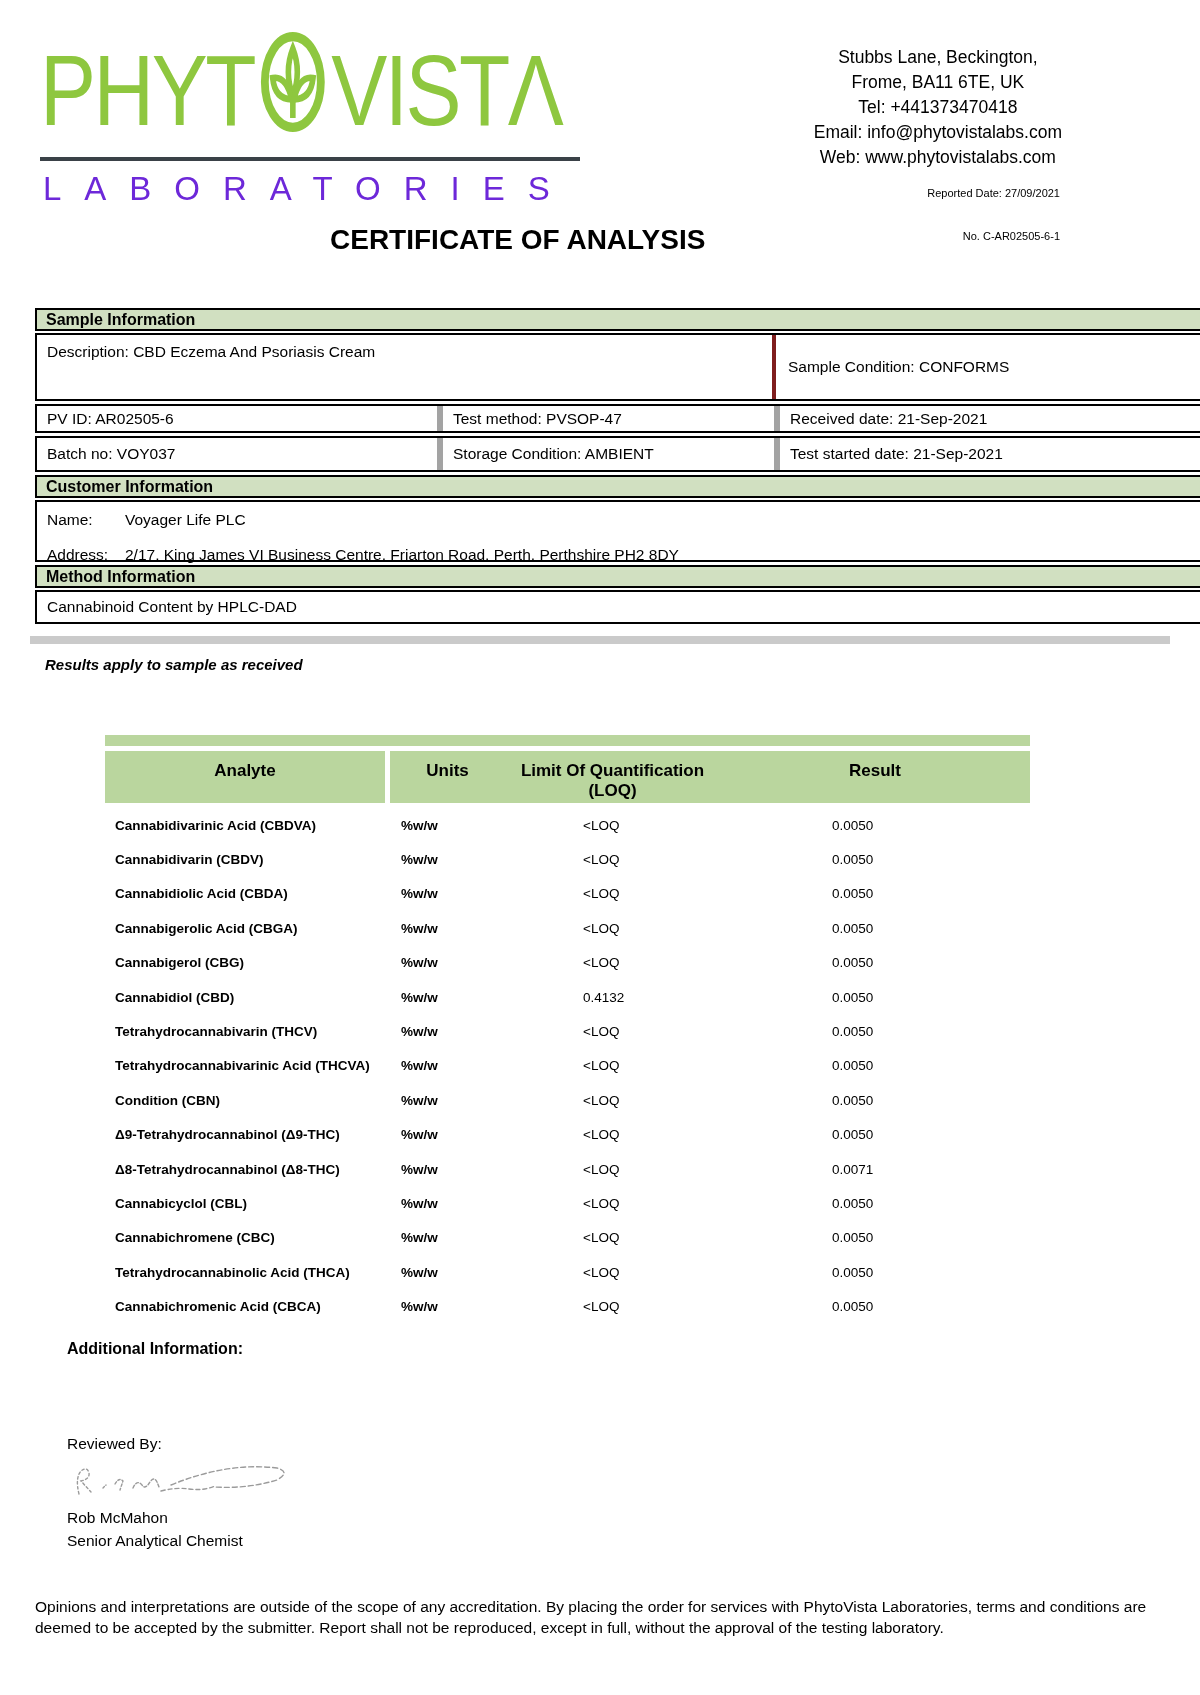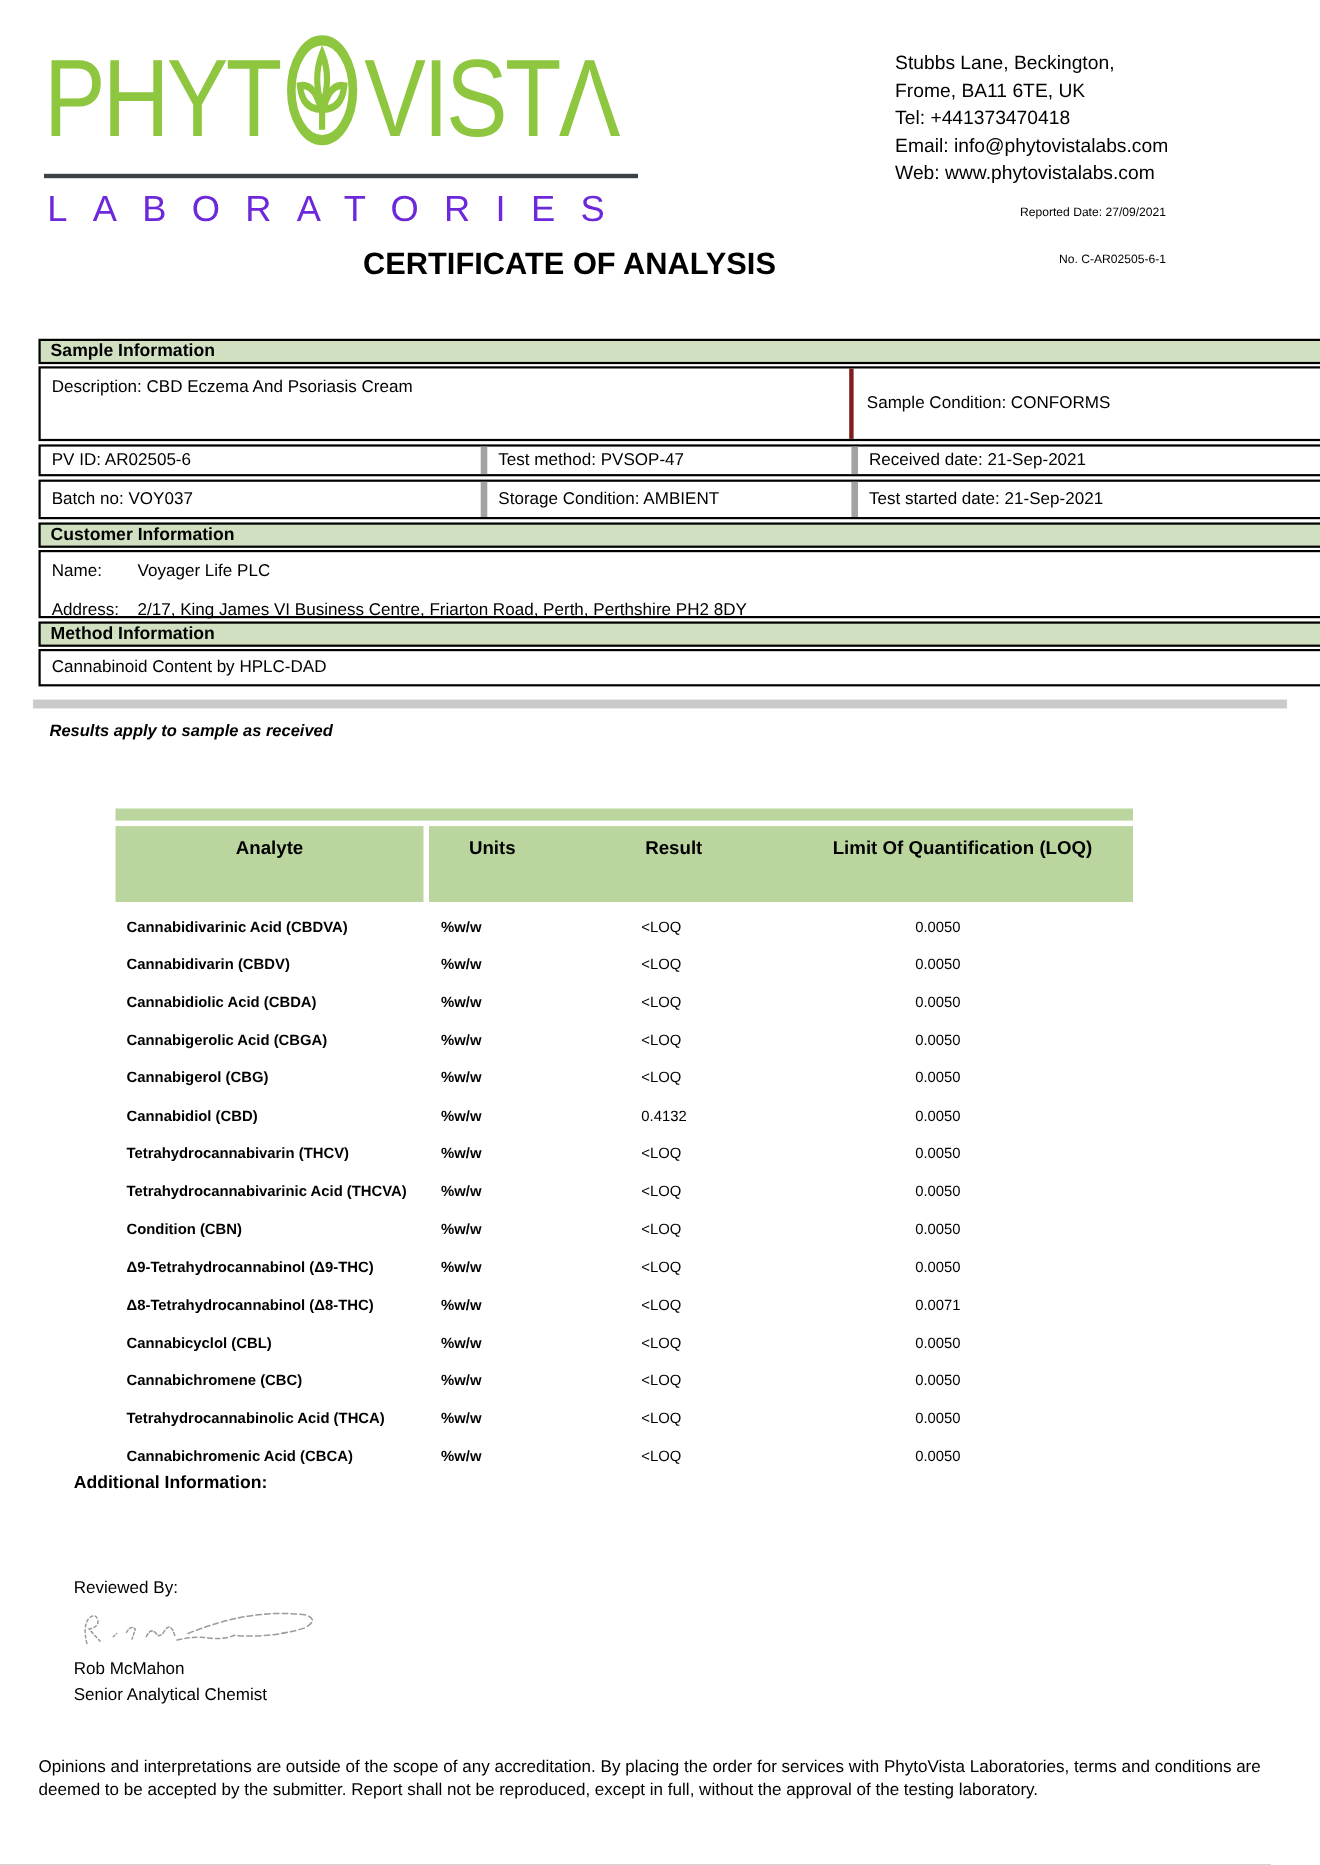--- a/index.html
+++ b/index.html
@@ -17,21 +17,21 @@
     transform: scaleX(0.84); transform-origin: left center; white-space: nowrap;
   }
   .logo-word .leaf { margin: 0 6px; }
   .logo-rule { width: 540px; height: 4px; background: #3a4147; margin: 8px 0 9px; }
   .logo-sub {
     font-size: 33px; color: #6d28d9; letter-spacing: 23px;
     white-space: nowrap; margin-left: 3px; font-weight: 400;
   }
 
   
-  .contact { position: absolute; right: 138px; top: 45px; text-align: left; font-size: 17.5px; line-height: 25px; }
+  .contact { position: absolute; right: 138px; top: 45px; text-align: center; font-size: 17.5px; line-height: 25px; }
 
   
   .report-meta { position: absolute; left: 780px; top: 187px; width: 280px; text-align: right; font-size: 11px; }
   .report-meta .no-line { margin-top: 31px; }
   .report-title { position: absolute; left: 330px; top: 224px; font-size: 28px; font-weight: 700; letter-spacing: 0px; }
 
   
   .info { position: absolute; left: 35px; top: 308px; width: 1169px; font-size: 15.5px; }
   .bar {
     background: #d1e0c1; border: 2px solid #000; height: 23px;
@@ -54,21 +54,21 @@
   .cust-line + .cust-line { margin-top: 17px; }
   .method-box { height: 34px; display: flex; align-items: center; padding-left: 10px; }
 
   
   .gray-bar { position: absolute; left: 30px; top: 636px; width: 1140px; height: 8px; background: #cacaca; }
   .results-note { position: absolute; left: 45px; top: 656px; font-size: 15px; font-weight: 700; font-style: italic; }
 
   
   .results { position: absolute; left: 105px; top: 735px; width: 925px; }
   .thead-strip { height: 11px; background: #bad69e; }
-  .thead { display: flex; gap: 5px; margin-top: 5px; height: 69px; font-weight: 700; font-size: 17px; }
+  .thead { display: flex; gap: 5px; margin-top: 5px; height: 52px; font-weight: 700; font-size: 17px; }
   .th-analyte { width: 280px; background: #bad69e; text-align: center; padding-top: 10px; }
   .th-right {
     width: 640px; background: #bad69e;
     display: grid; grid-template-columns: 115px 215px 310px;
     padding-top: 10px; text-align: center;
   }
   .tbody { margin-top: 5px; }
   .trow { display: grid; grid-template-columns: 280px 120px 215px 310px; height: 34.4px; align-items: center; font-size: 13.5px; }
   .tcell.analyte { font-weight: 700; padding-left: 10px; }
   .tcell.units { font-weight: 700; padding-left: 16px; }
@@ -151,22 +151,22 @@
 
   <div class="gray-bar"></div>
   <div class="results-note">Results apply to sample as received</div>
 
   <div class="results">
     <div class="thead-strip"></div>
     <div class="thead">
       <div class="th-analyte">Analyte</div>
       <div class="th-right">
         <div>Units</div>
+        <div>Limit Of Quantification (LOQ)</div>
         <div>Result</div>
-        <div>Limit Of Quantification (LOQ)</div>
       </div>
     </div>
     <div class="tbody">
         <div class="trow">
           <div class="tcell analyte">Cannabidivarinic Acid (CBDVA)</div>
           <div class="tcell units">%w/w</div>
           <div class="tcell result">&lt;LOQ</div>
           <div class="tcell loq">0.0050</div>
         </div>
         <div class="trow">

